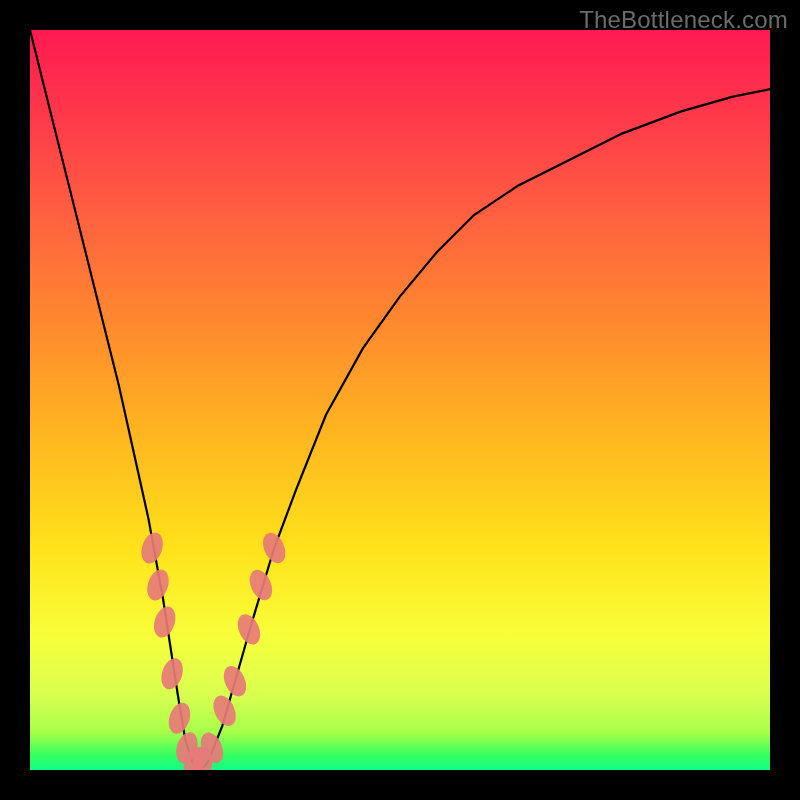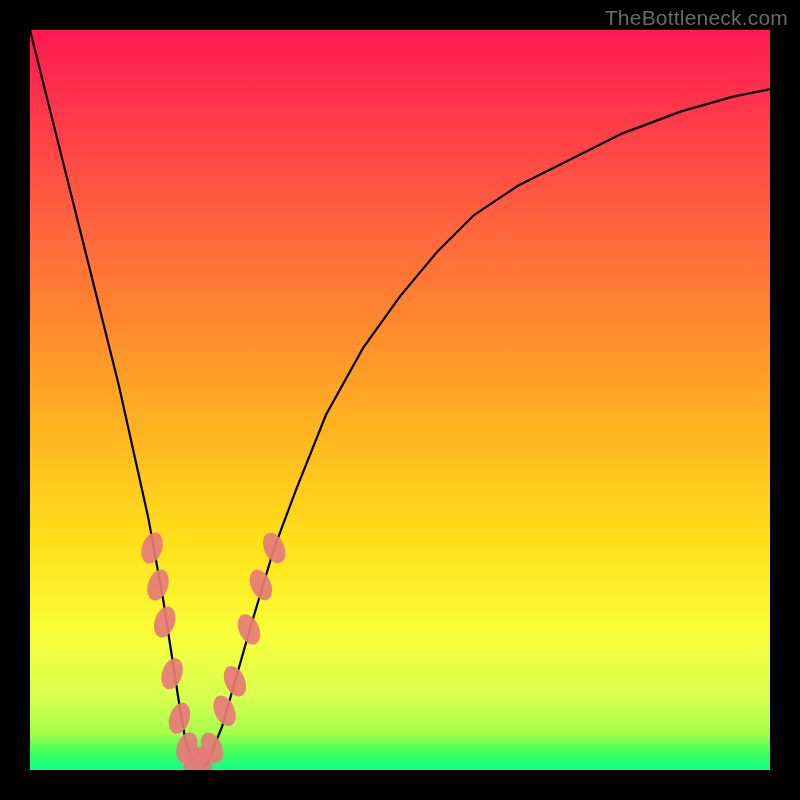--- a/index.html
+++ b/index.html
@@ -45,21 +45,21 @@
   }
   .curve-svg {
     position: absolute;
     inset: 0;
   }
   .watermark {
     position: absolute;
     top: 6px;
     right: 12px;
     color: #6b6b6b;
-    font-size: 21px;
+    font-size: 24px;
     letter-spacing: 0.2px;
     user-select: none;
   }
 </style>
 </head>
 <body>
 
 <div class="frame">
 
   <div class="watermark">TheBottleneck.com</div>

